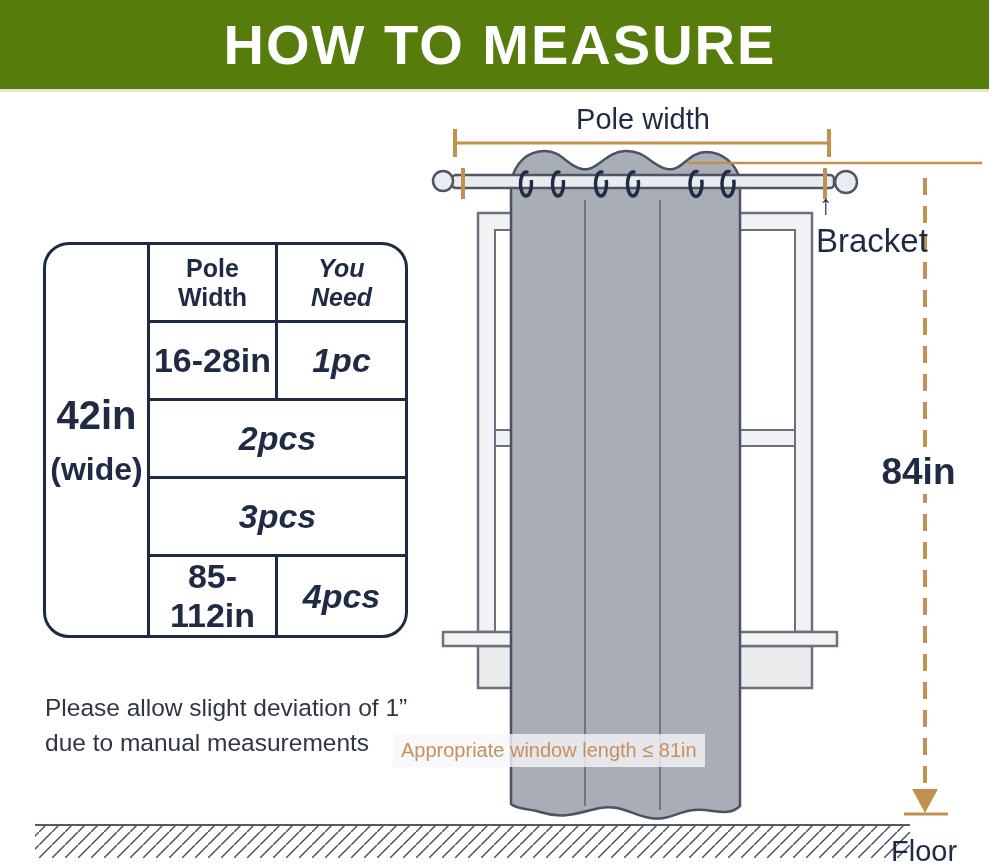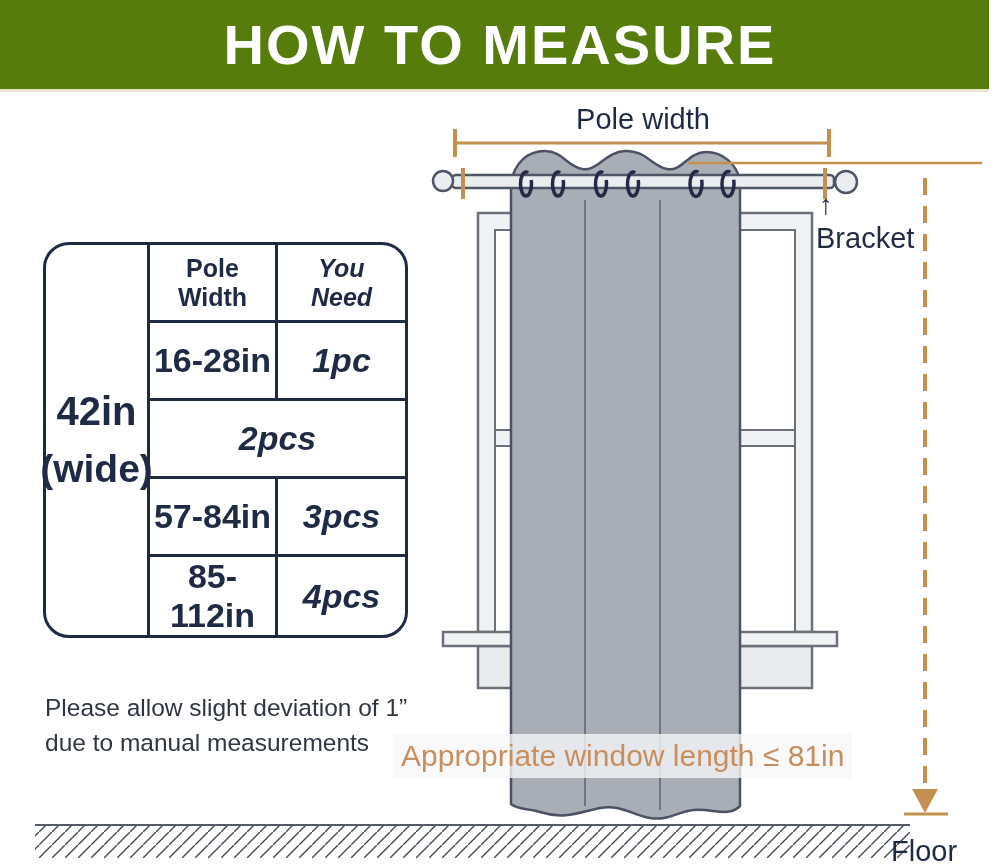--- a/index.html
+++ b/index.html
@@ -17,33 +17,33 @@
 
   
   #diagram{position:absolute;left:0;top:0;width:1000px;height:865px;z-index:1;}
   .tan-stroke{stroke:var(--tan);}
   .tan-fill{fill:var(--tan);}
 
   
   .lbl{position:absolute;z-index:4;color:var(--navy);}
   .lbl-pole-width{left:543px;top:103px;width:200px;text-align:center;font-size:29px;}
   .lbl-bracket-arrow{left:812px;top:189px;width:28px;text-align:center;font-size:28px;font-weight:600;}
-  .lbl-bracket{left:816px;top:222px;font-size:29px;}
+  .lbl-bracket{left:816px;top:222px;font-size:33px;}
   .lbl-84{left:870px;top:450px;width:97px;text-align:center;font-size:37px;font-weight:700;background:#ffffff;padding:1px 0;}
-  .lbl-window-length{left:393px;top:734px;font-size:30px;color:var(--tan_text);
+  .lbl-window-length{left:393px;top:734px;font-size:20px;color:var(--tan_text);
                      background:rgba(247,247,248,0.78);padding:5px 8px;}
   .lbl-floor{left:891px;top:835px;font-size:29px;}
 
   
   .size-table{position:absolute;left:43px;top:242px;width:365px;height:396px;z-index:4;
               border:3px solid var(--navy);border-radius:26px;display:flex;color:var(--navy);background:#ffffff;}
   .st-side{width:104px;border-right:3px solid var(--navy);display:flex;flex-direction:column;
            align-items:center;justify-content:center;gap:13px;}
   .st-side .big{font-size:40px;font-weight:700;}
-  .st-side .small{font-size:39px;font-weight:700;}
+  .st-side .small{font-size:32px;font-weight:700;}
   .st-grid{flex:1;display:flex;flex-direction:column;}
   .st-row{display:flex;border-bottom:3px solid var(--navy);flex:1;}
   .st-row.header{flex:none;height:78px;}
   .st-row:last-child{border-bottom:none;}
   .st-cell{display:flex;align-items:center;justify-content:center;text-align:center;
            font-weight:700;font-size:34px;}
   .st-cell.c1{width:128px;border-right:3px solid var(--navy);}
   .st-cell.c2{flex:1;font-style:italic;}
   .st-row.header .st-cell{font-size:25px;line-height:1.15;}
   .st-row.header .st-cell span{display:block;width:80px;}
@@ -130,20 +130,21 @@
 
     <g>
       <rect x="35" y="826" width="875" height="32" fill="url(#hatch)"></rect>
       <line x1="35" y1="825" x2="910" y2="825" stroke="#555b66" stroke-width="2"></line>
     </g>
   </svg>
 
   <div class="lbl lbl-pole-width">Pole width</div>
   <div class="lbl lbl-bracket-arrow">↑</div>
   <div class="lbl lbl-bracket">Bracket</div>
+  <div class="lbl lbl-84">84in</div>
   <div class="lbl lbl-window-length">Appropriate window length ≤ 81in</div>
   <div class="lbl lbl-floor">Floor</div>
 
   <div class="size-table">
     <div class="st-side">
       <div class="big">42in</div>
       <div class="small">(wide)</div>
     </div>
     <div class="st-grid">
       <div class="st-row header">
@@ -155,21 +156,20 @@
           </div>
       </div>
       <div class="st-row">
         <div class="st-cell c1">16-28in</div>
         <div class="st-cell c2">1pc</div>
       </div>
       <div class="st-row">
         <div class="st-cell c2">2pcs</div>
       </div>
       <div class="st-row">
-        <div class="st-cell c1">57-84in</div>
         <div class="st-cell c2">3pcs</div>
       </div>
       <div class="st-row">
         <div class="st-cell c1">85-112in</div>
         <div class="st-cell c2">4pcs</div>
       </div>
     </div>
   </div>
 
   <div class="note">

